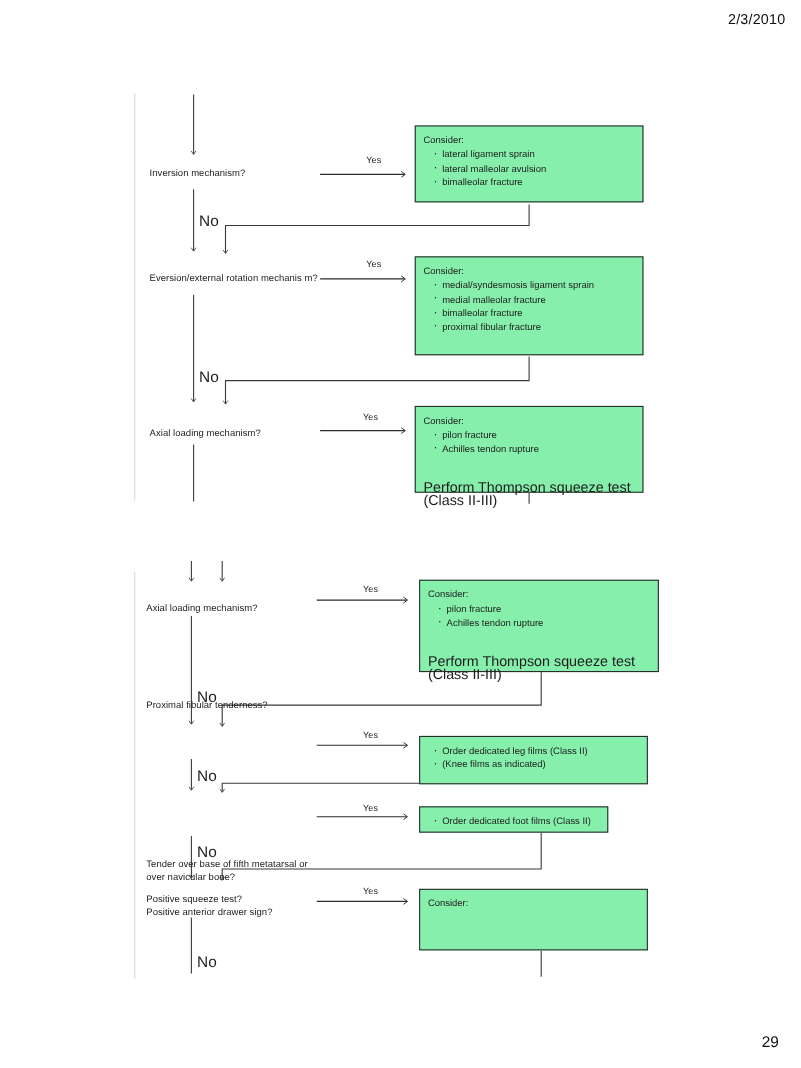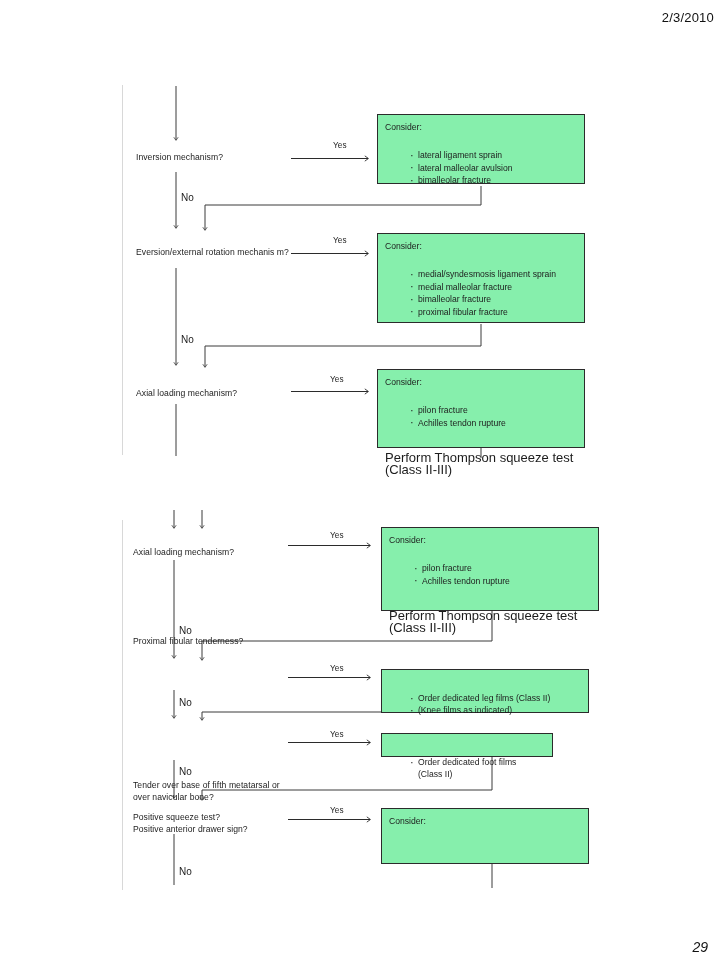--- a/index.html
+++ b/index.html
@@ -24,21 +24,20 @@
     font-size: 13px;
     color: #111;
     letter-spacing: 0.2px;
   }
   .page-number {
     position: absolute;
     bottom: 16px;
     right: 20px;
     font-size: 14px;
     color: #111;
-    font-style: italic;
   }
 
   
   .flow {
     position: absolute;
     left: 0;
     top: 0;
     width: 728px;
     height: 971px;
   }
@@ -60,40 +59,40 @@
     white-space: pre-line;
     letter-spacing: 0.05px;
   }
   .edge-label {
     position: absolute;
     font-size: 8.2px;
     color: #1c1c1c;
     letter-spacing: 0.1px;
   }
   .edge-label.no {
-    font-size: 10px;
+    font-size: 14px;
   }
 
   
   .obox {
     position: absolute;
     border: 1px solid #2b2b2b;
     background: #86efac;
     box-sizing: border-box;
     padding: 6px 8px 6px 7px;
   }
   .obox .ohead {
     font-size: 8.6px;
     line-height: 12px;
     color: #1c1c1c;
     margin: 0 0 1px 0;
   }
   .obox ul {
     list-style: none;
-    margin: 16px;
+    margin: 0;
     padding: 0 0 0 9px;
   }
   .obox li {
     font-size: 8.6px;
     line-height: 12.5px;
     color: #1c1c1c;
     position: relative;
     padding-left: 8px;
   }
   .obox li::before {

